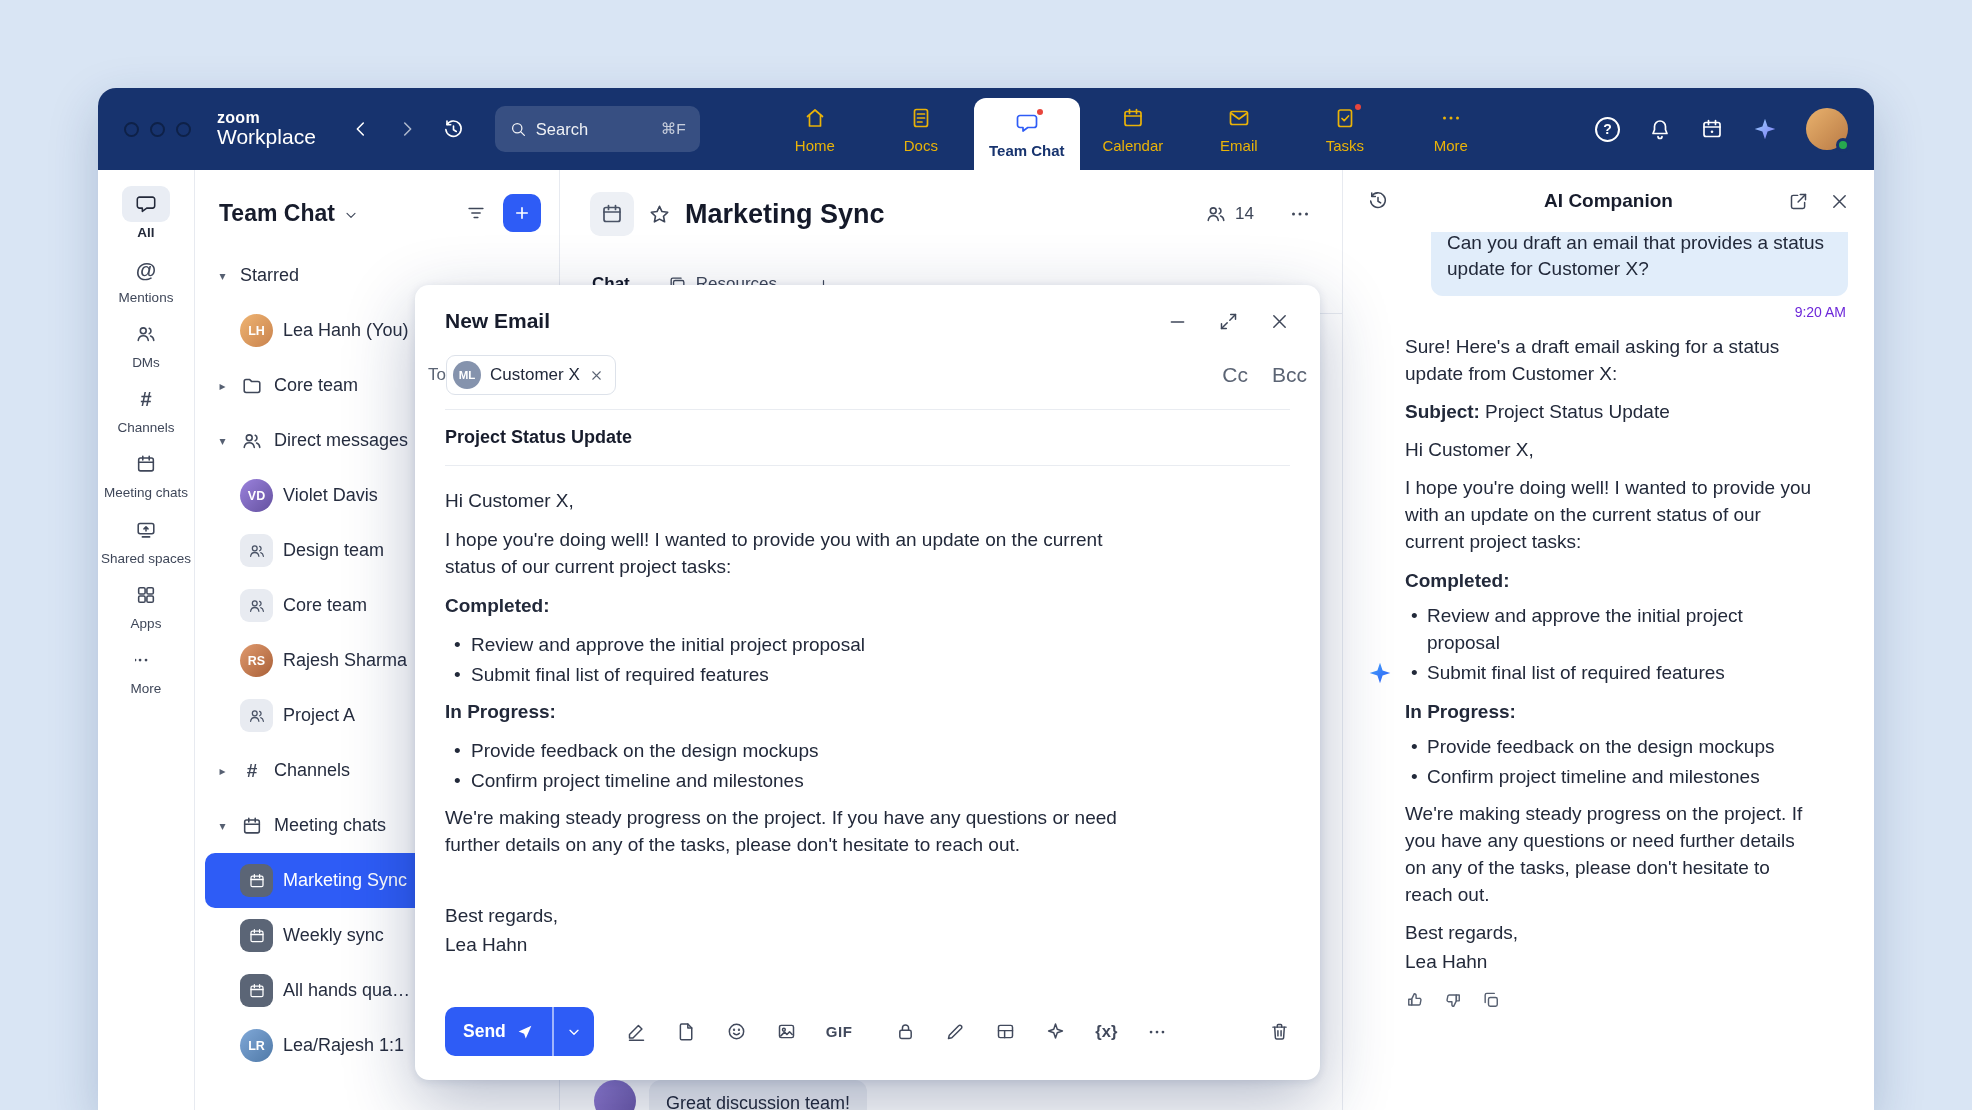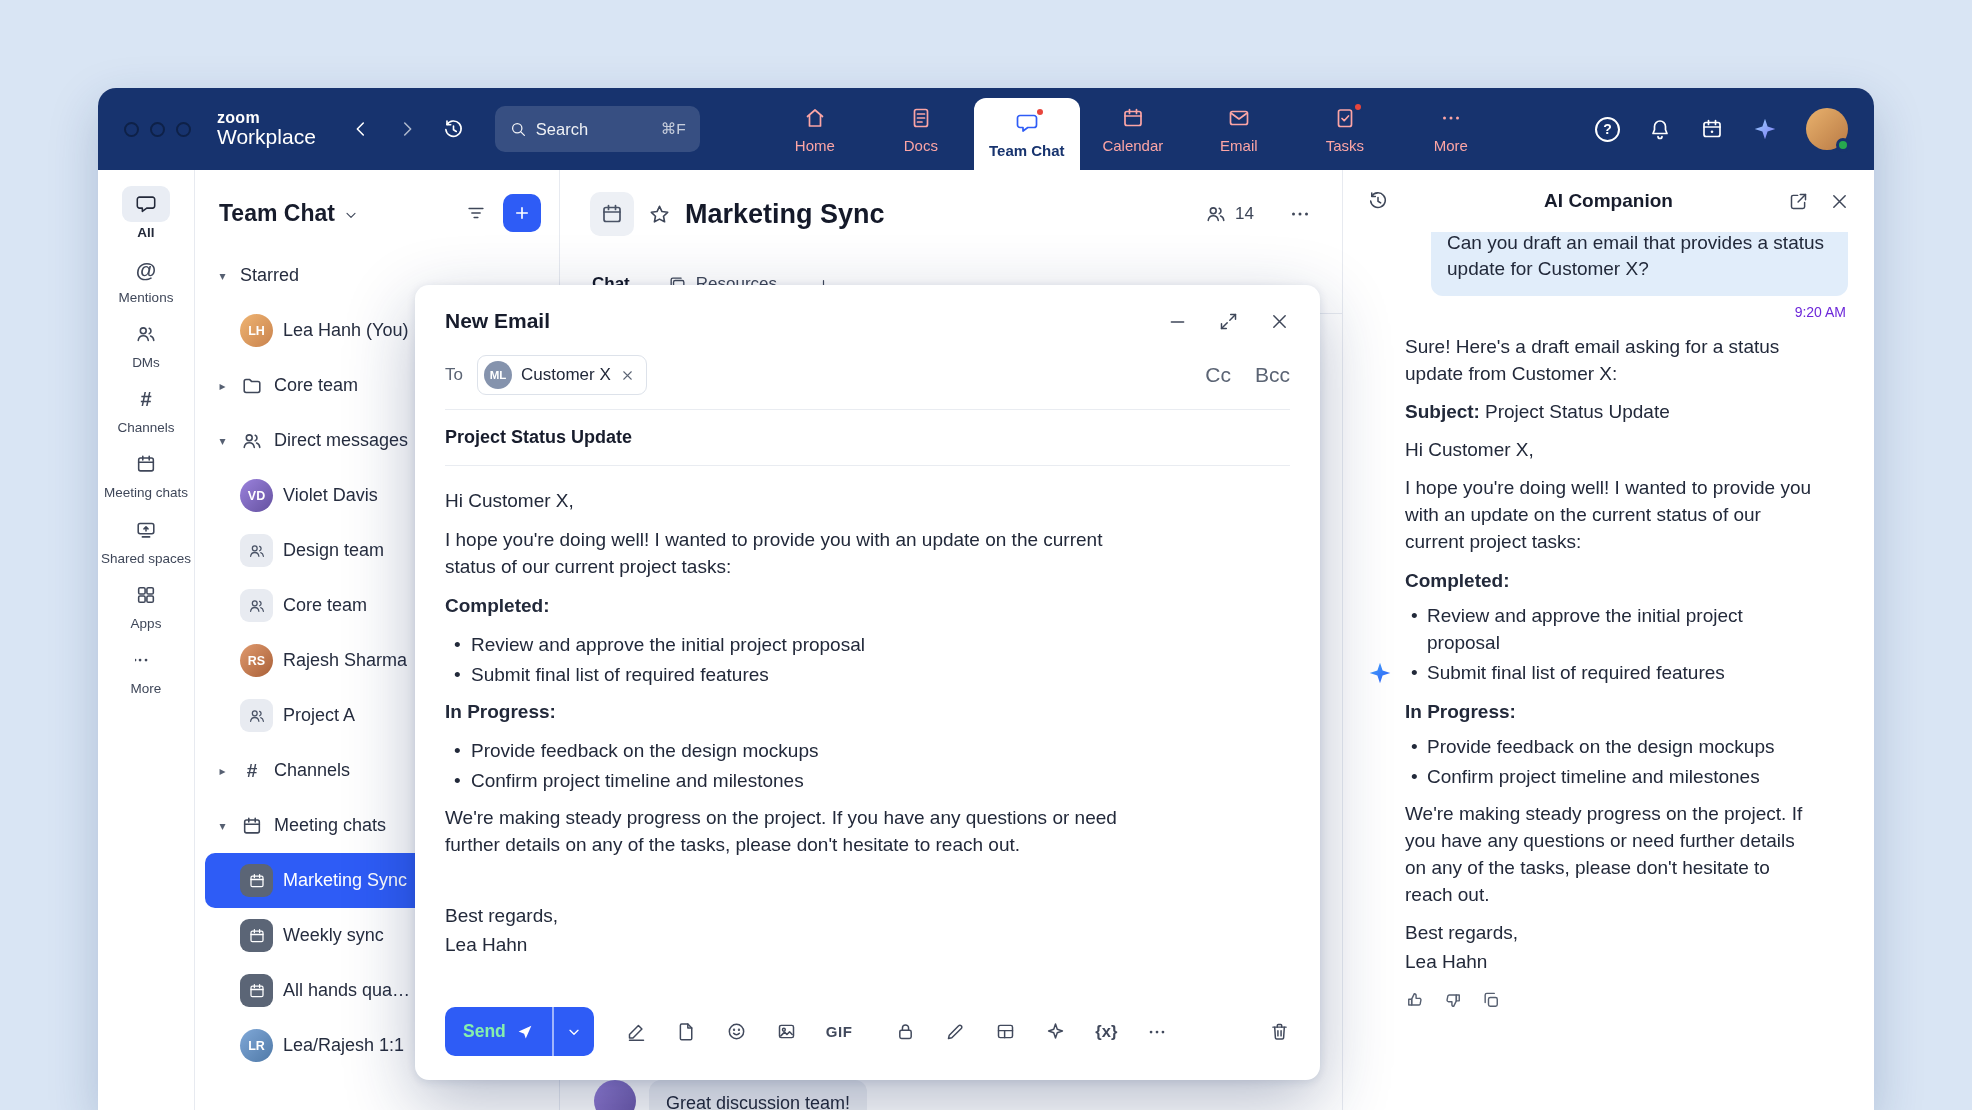--- a/index.html
+++ b/index.html
@@ -16,21 +16,21 @@
   .traffic{display:flex;gap:11px;align-items:center;}
   .tdot{width:15px;height:15px;border-radius:50%;border:2px solid #0e2148;}
   .logo{margin-left:26px;line-height:1.08;}
   .logo-z{font-size:16px;font-weight:800;letter-spacing:.3px;}
   .logo-w{font-size:21px;font-weight:500;}
   .navctl{display:flex;align-items:center;gap:24px;margin-left:34px;}
   .fwd{opacity:.65;}
   .searchbar{margin-left:30px;width:205px;height:46px;border-radius:10px;background:rgba(255,255,255,.14);display:flex;align-items:center;padding:0 14px;gap:9px;font-size:16.5px;color:rgba(255,255,255,.92);}
   .search-kbd{margin-left:auto;color:rgba(255,255,255,.72);font-size:15.5px;}
   .navitems{display:flex;align-items:stretch;height:100%;margin-left:62px;}
-  .navitem{width:106px;display:flex;flex-direction:column;align-items:center;justify-content:center;gap:6px;font-size:15px;color:#fca5a5;}
+  .navitem{width:106px;display:flex;flex-direction:column;align-items:center;justify-content:center;gap:6px;font-size:15px;color:#eab308;}
   .navitem .nicon{position:relative;height:26px;display:flex;align-items:center;color:inherit;}
   .navitem.active{background:#fff;color:#17336e;border-radius:12px 12px 0 0;align-self:flex-end;height:72px;font-weight:600;}
   .navitem.active .nicon{color:#2e5cf6;}
   .baddot{position:absolute;top:-3px;right:-6px;width:10px;height:10px;border-radius:50%;background:#e8453c;border:2px solid #17336e;}
   .navitem.active .baddot{border-color:#fff;}
   .navright{margin-left:auto;display:flex;align-items:center;gap:28px;}
   .helpring{width:25px;height:25px;border-radius:50%;border:2px solid #fff;display:flex;align-items:center;justify-content:center;font-size:14px;font-weight:700;}
   .avatar-top{width:42px;height:42px;border-radius:50%;background:linear-gradient(135deg,#e9b26d,#b97a45);position:relative;}
   .presence{position:absolute;right:-2px;bottom:-2px;width:14px;height:14px;border-radius:50%;background:#27a94e;border:3px solid #17336e;}
 
@@ -87,38 +87,38 @@
   .chat-body{flex:1;position:relative;overflow:hidden;}
   .bottom-msg{position:absolute;left:34px;top:766px;display:flex;gap:13px;}
   .bmsg-avatar{width:42px;height:42px;border-radius:50%;background:linear-gradient(135deg,#9b82dd,#64519f);flex:0 0 42px;}
   .bubble{background:#eef0f4;border-radius:12px;padding:13px 17px;font-size:18px;color:#22293a;white-space:nowrap;}
 
   
   .modal{position:absolute;left:317px;top:115px;width:905px;height:795px;background:#fff;border-radius:14px;display:flex;flex-direction:column;z-index:40;box-shadow:0 24px 70px rgba(20,40,90,.30),0 2px 10px rgba(20,40,90,.12);}
   .m-header{display:flex;align-items:center;padding:24px 30px 14px;}
   .m-title{font-size:21px;font-weight:700;color:#171c2c;}
   .m-hicons{margin-left:auto;display:flex;align-items:center;gap:30px;color:#3f4759;}
-  .to-row{display:flex;align-items:center;padding:8px 30px 14px;gap:14px;}
+  .to-row{display:flex;align-items:center;padding:8px 13px 14px;}
   .to-label{font-size:17px;color:#5b6474;}
   .chip{display:flex;align-items:center;gap:9px;border:1px solid #dde2ea;border-radius:9px;padding:5px 11px 5px 6px;font-size:17px;color:#22293a;}
   .chip-av{width:28px;height:28px;border-radius:50%;background:#8593ad;color:#fff;font-size:11.5px;font-weight:700;display:flex;align-items:center;justify-content:center;}
   .chip-x{color:#5b6474;}
   .ccbcc{margin-left:auto;display:flex;gap:24px;font-size:21px;color:#5b6474;}
   .hr{height:1px;background:#e9ecf1;margin:0 30px;flex:0 0 1px;}
   .subject-row{padding:17px 30px;font-size:18px;font-weight:600;color:#171c2c;}
   .m-body{flex:1;padding:22px 30px 0;font-size:19px;line-height:1.42;color:#22293a;overflow:hidden;}
   .m-body p{max-width:690px;margin:0 0 12px;}
   .blabel{font-weight:700;margin:14px 0 8px;}
   .m-body ul{list-style:none;margin:0 0 10px;padding:0;}
   .m-body li{position:relative;padding-left:26px;margin:3px 0;}
   .m-body li::before{content:"•";position:absolute;left:9px;}
   .sig{margin-top:44px !important;margin-bottom:2px !important;}
   .m-footer{display:flex;align-items:center;padding:16px 30px 24px;flex:0 0 auto;}
   .sendgrp{display:flex;height:49px;border-radius:10px;overflow:hidden;flex:0 0 auto;}
-  .send-main{background:#2e5cf6;color:#86efac;display:flex;align-items:center;gap:10px;padding:0 18px;font-size:17.5px;font-weight:600;}
+  .send-main{background:#2e5cf6;color:#ffffff;display:flex;align-items:center;gap:10px;padding:0 18px;font-size:17.5px;font-weight:600;}
   .send-caret{background:#2e5cf6;color:#fff;width:42px;display:flex;align-items:center;justify-content:center;border-left:2px solid rgba(255,255,255,.55);}
   .mtools{display:flex;align-items:center;gap:29px;margin-left:32px;color:#41495c;flex:1;}
   .gif{font-size:15px;font-weight:700;letter-spacing:.5px;}
   .codex{font-size:16.5px;font-weight:600;}
   .grp2{margin-left:14px;}
   .trash{margin-left:auto;}
 
   
   .ai{width:532px;flex:0 0 532px;border-left:1px solid #e7eaf0;background:#fff;display:flex;flex-direction:column;min-width:0;}
   .ai-header{height:62px;flex:0 0 62px;display:flex;align-items:center;padding:0 24px;position:relative;background:#fff;z-index:5;color:#3f4759;}

